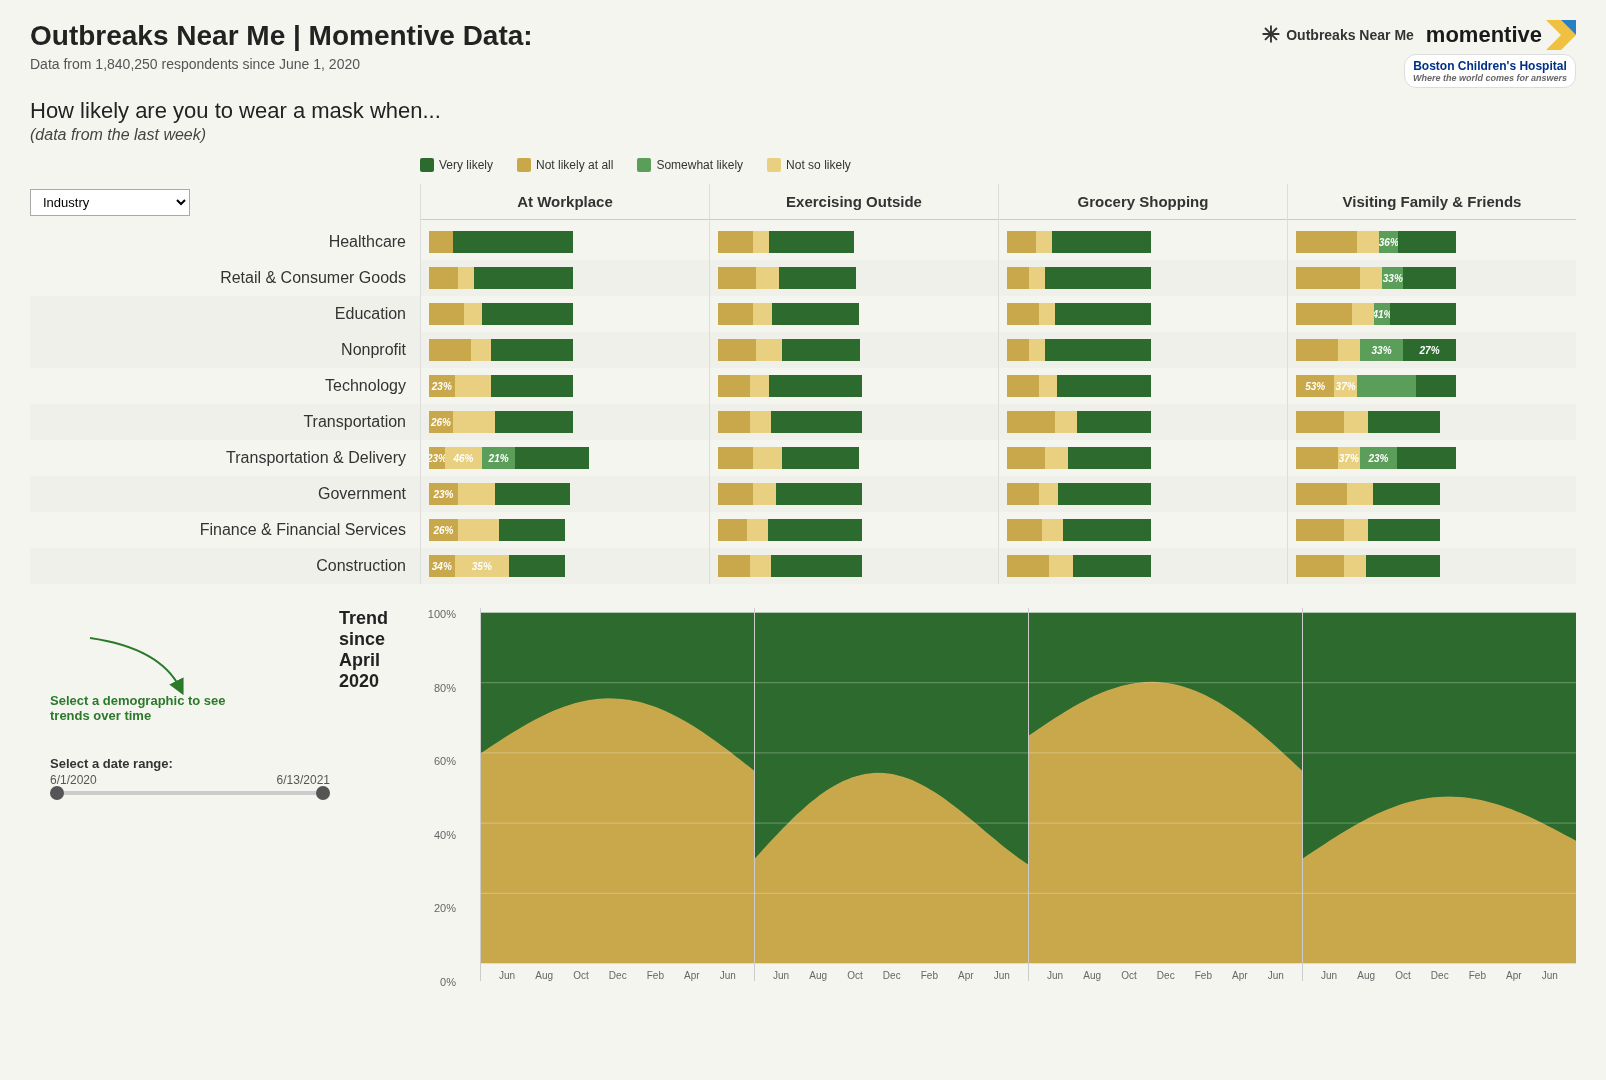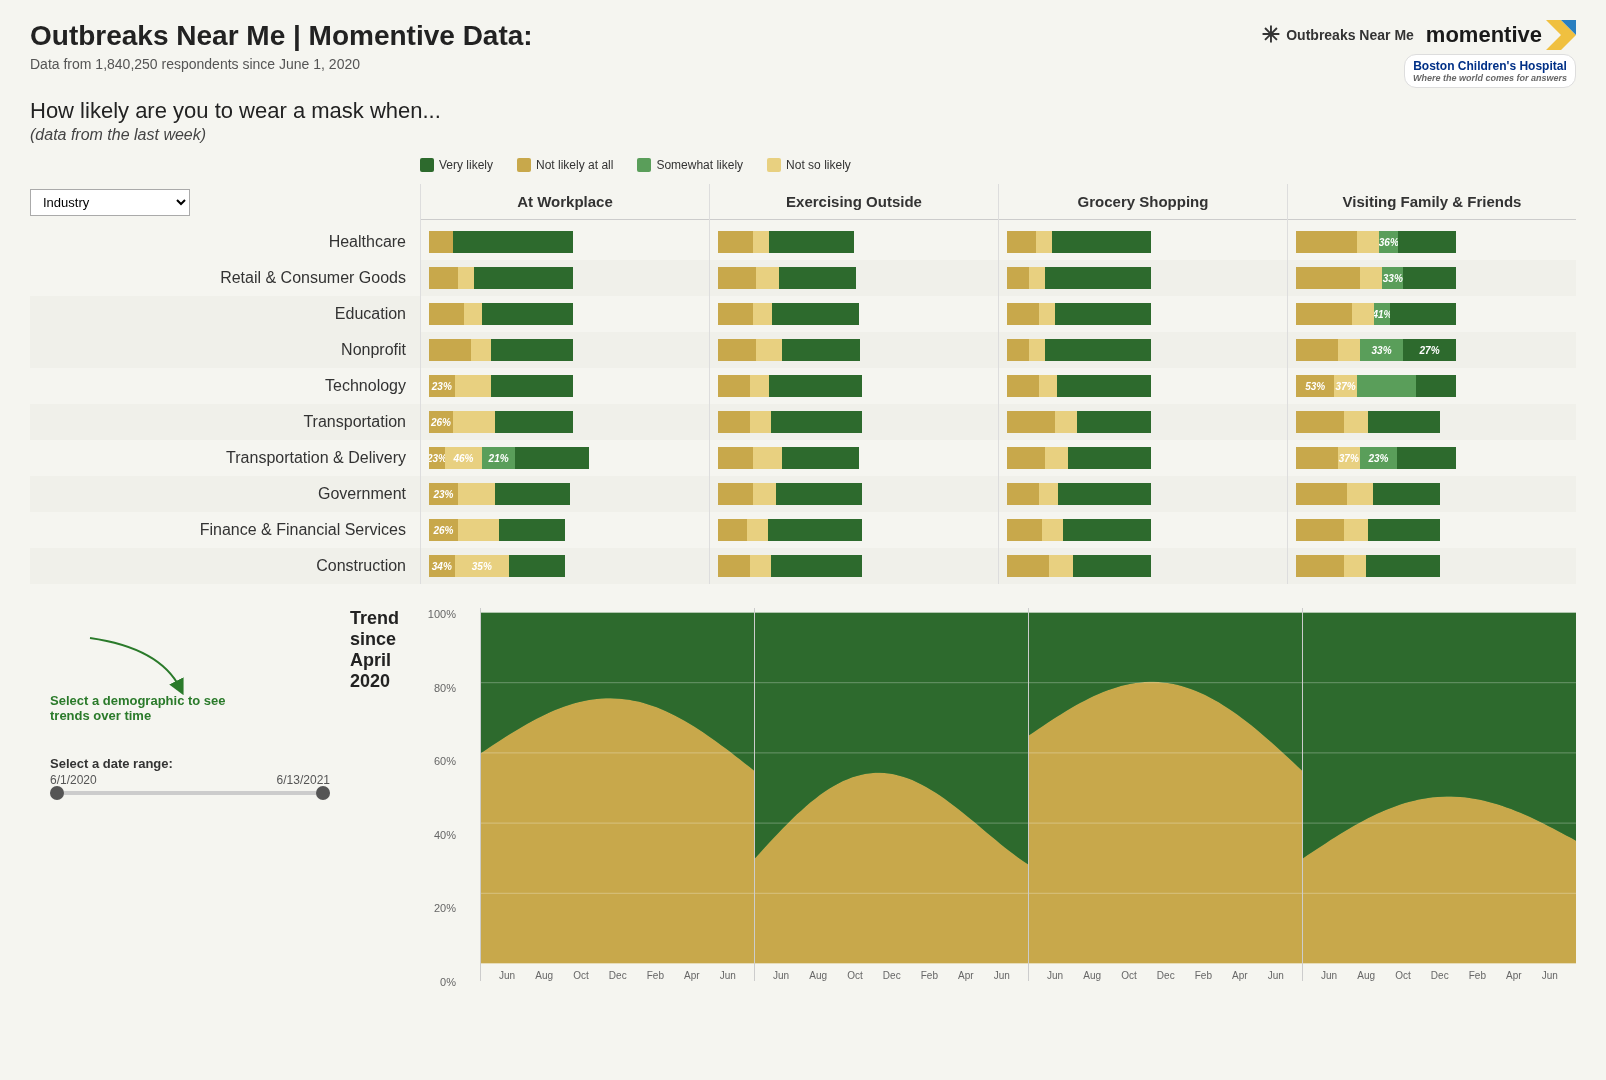--- a/index.html
+++ b/index.html
@@ -677,21 +677,21 @@
               <div class="bar-segment not-so-likely" style="width: 22.4px;"></div>
               <div class="bar-segment very-likely" style="width: 73.6px;"></div>
             </div>
           </div>
         </div>
       </div>
   </div>
 
   <div class="trend-section">
     <div class="trend-left" style="position:relative;height:420px;">
-      <div class="trend-title" style="position:absolute;left:160px;top:0;font-size:18px;font-weight:bold;">Trend since April 2020</div>
+      <div class="trend-title" style="position:absolute;left:149px;top:0;font-size:18px;font-weight:bold;">Trend since April 2020</div>
 
       <svg style="position:absolute;top:20px;left:50px;width:120px;height:80px;" viewBox="0 0 120 80">
         <path d="M10,10 Q80,20 100,60" stroke="#2a7a2a" fill="none" stroke-width="2" marker-end="url(#arr)"></path>
         <defs>
           <marker id="arr" markerWidth="8" markerHeight="8" refX="4" refY="4" orient="auto">
             <path d="M0,0 L8,4 L0,8 Z" fill="#2a7a2a"></path>
           </marker>
         </defs>
       </svg>
       <div class="select-demo-text" style="position:absolute;top:85px;left:20px;width:200px;font-size:13px;color:#2a7a2a;font-weight:bold;cursor:pointer;">Select a demographic to see trends over time</div>

